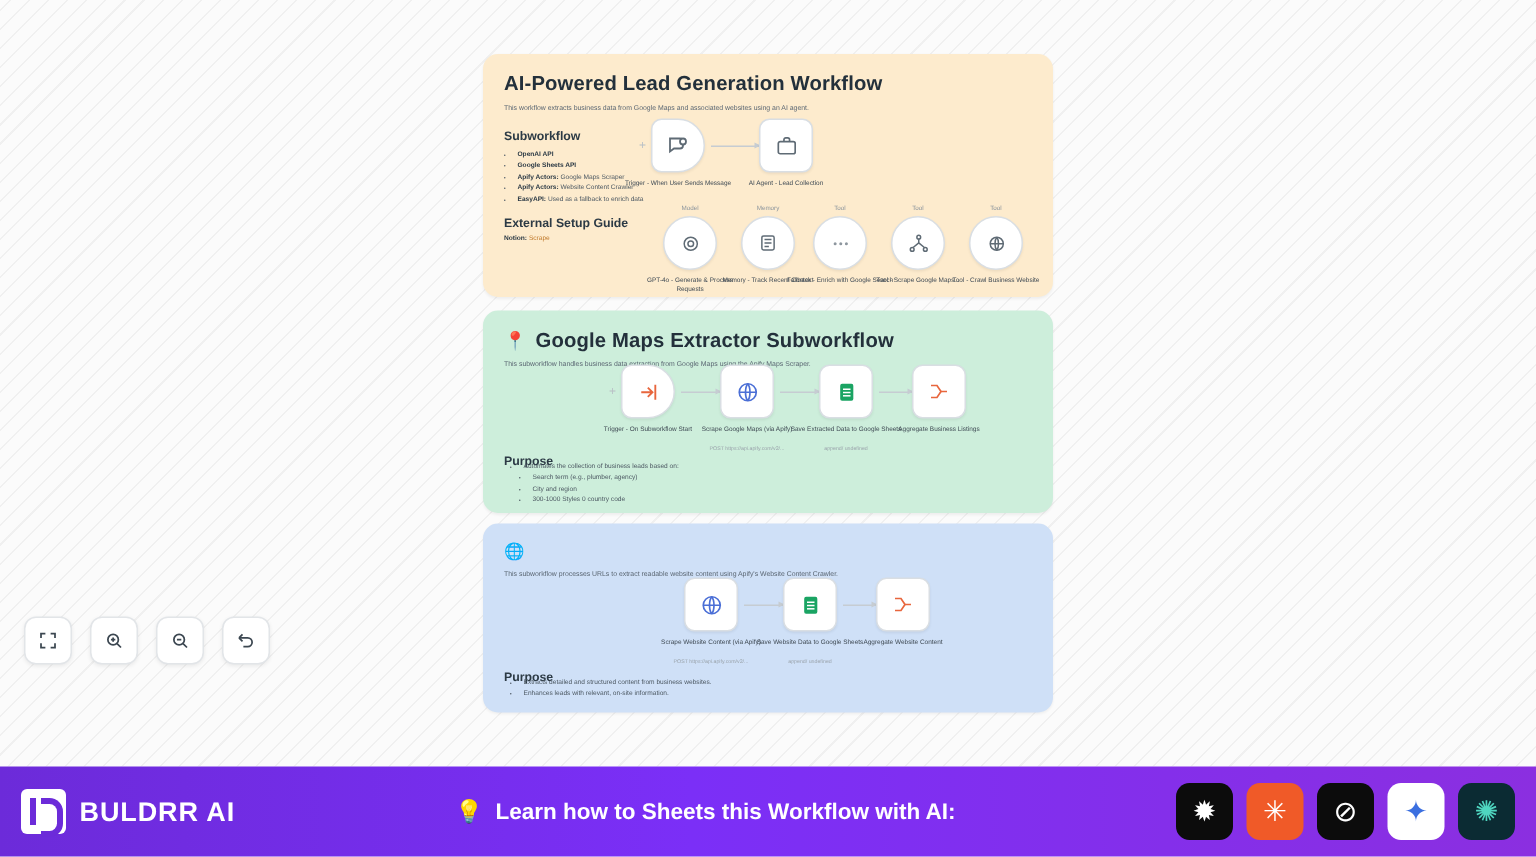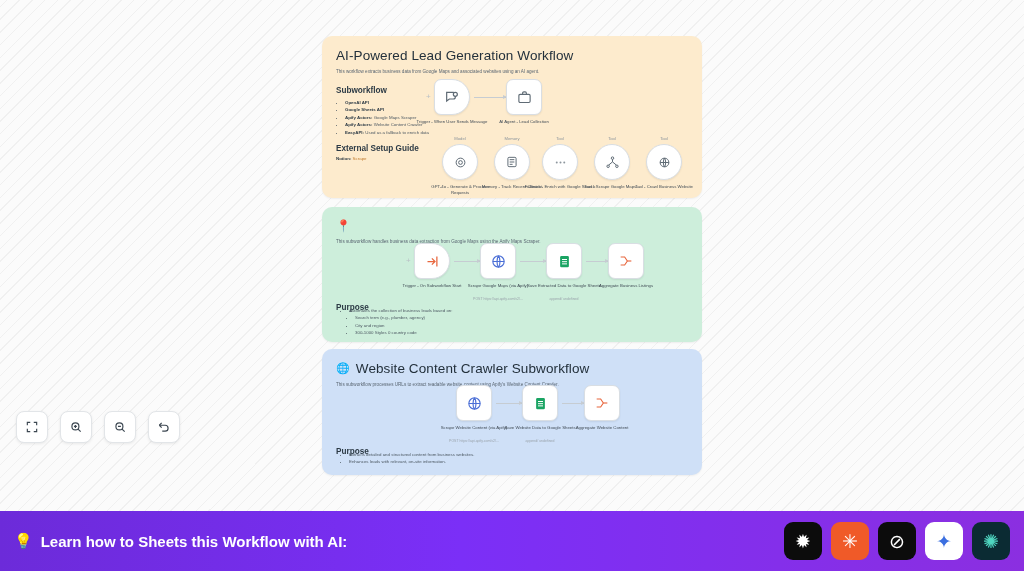--- a/index.html
+++ b/index.html
@@ -25,21 +25,21 @@
   }
 
   
   .card {
     position:absolute;
     border-radius:10px;
     padding:12px 14px 14px 14px;
     box-shadow:0 1px 2px rgba(0,0,0,0.06);
   }
   .card-title {
-    font-size:13.5px; font-weight:normal; color:#23303b; letter-spacing:0.1px;
+    font-size:13.5px; font-weight:bold; color:#23303b; letter-spacing:0.1px;
     display:flex; align-items:center; gap:6px;
   }
   .card-sub {
     font-size:4.6px; color:#5a6672; margin-top:6px; line-height:1.5;
   }
   .sec-head {
     font-size:8.2px; font-weight:bold; color:#2c3a45; margin-top:10px;
   }
   .bullets { margin:4px 0 0 0; padding-left:9px; }
   .bullets li { font-size:4.4px; color:#4d5963; line-height:1.7; }
@@ -238,20 +238,21 @@
         </svg>
       </div>
       <div class="node-toplabel">Tool</div>
       <div class="node-label">Tool - Crawl Business Website</div>
     </div>
   </div>
 
   <div class="card" style="left:322px; top:207px; width:380px; height:135px; background:#cdeedb;">
     <div class="card-title">
       <span style="font-size:12px;">📍</span>
+      <span>Google Maps Extractor Subworkflow</span>
     </div>
     <div class="card-sub">This subworkflow handles business data extraction from Google Maps using the Apify Maps Scraper.</div>
 
     <span class="plus" style="left:84px; top:50px;">+</span>
     <div class="connector" style="left:92px; top:54px; width:10px;"></div>
 
     <div class="node-wrap" style="left:92px; top:36px;">
       <div class="node trig" style="position:relative;width:36px;height:36px;">
         <svg width="15" height="15" viewBox="0 0 24 24" fill="none" stroke="#e8663d" stroke-width="2">
           <path d="M4 12h11M11 7l5 5-5 5M19 4v16"></path>
@@ -305,21 +306,20 @@
       <li>Automates the collection of business leads based on:</li>
       <li style="margin-left:6px;">Search term (e.g., plumber, agency)</li>
       <li style="margin-left:6px;">City and region</li>
       <li style="margin-left:6px;">300-1000 Styles 0 country code</li>
     </ul>
   </div>
 
   <div class="card" style="left:322px; top:349px; width:380px; height:126px; background:#cfe0f7;">
     <div class="card-title">
       <span style="font-size:11px;">🌐</span>
-      <span>Website Content Crawler Subworkflow</span>
     </div>
     <div class="card-sub">This subworkflow processes URLs to extract readable website content using Apify's Website Content Crawler.</div>
 
     <div class="node-wrap" style="left:134px; top:36px;">
       <div class="node" style="position:relative;width:36px;height:36px;">
         <svg width="17" height="17" viewBox="0 0 24 24" fill="none" stroke="#4b6fd6" stroke-width="1.6">
           <circle cx="12" cy="12" r="8"></circle>
             <path d="M4 12h16M12 4c2.8 3.4 2.8 12.6 0 16M12 4c-2.8 3.4-2.8 12.6 0 16"></path>
         </svg>
       </div>
@@ -382,20 +382,24 @@
     <div class="tool">
       <svg width="14" height="14" viewBox="0 0 24 24" fill="none" stroke="#3c4751" stroke-width="2">
         <path d="M4 9h10a5 5 0 0 1 0 10h-5"></path>
           <path d="M4 9l4-4M4 9l4 4"></path>
       </svg>
     </div>
   </div>
 </div>
 
 <div id="footer">
+  <div class="brand">
+    <div class="brand-mark"></div>
+    <div class="brand-text">BULDRR AI</div>
+  </div>
 
   <div class="footer-mid">
     <span>💡</span>
     <span>Learn how to Sheets this Workflow with AI:</span>
   </div>
 
   <div class="footer-icons">
     <div class="ficon" style="background:#0c0c0c;color:#fff;">
       <span>✹</span>
     </div>

